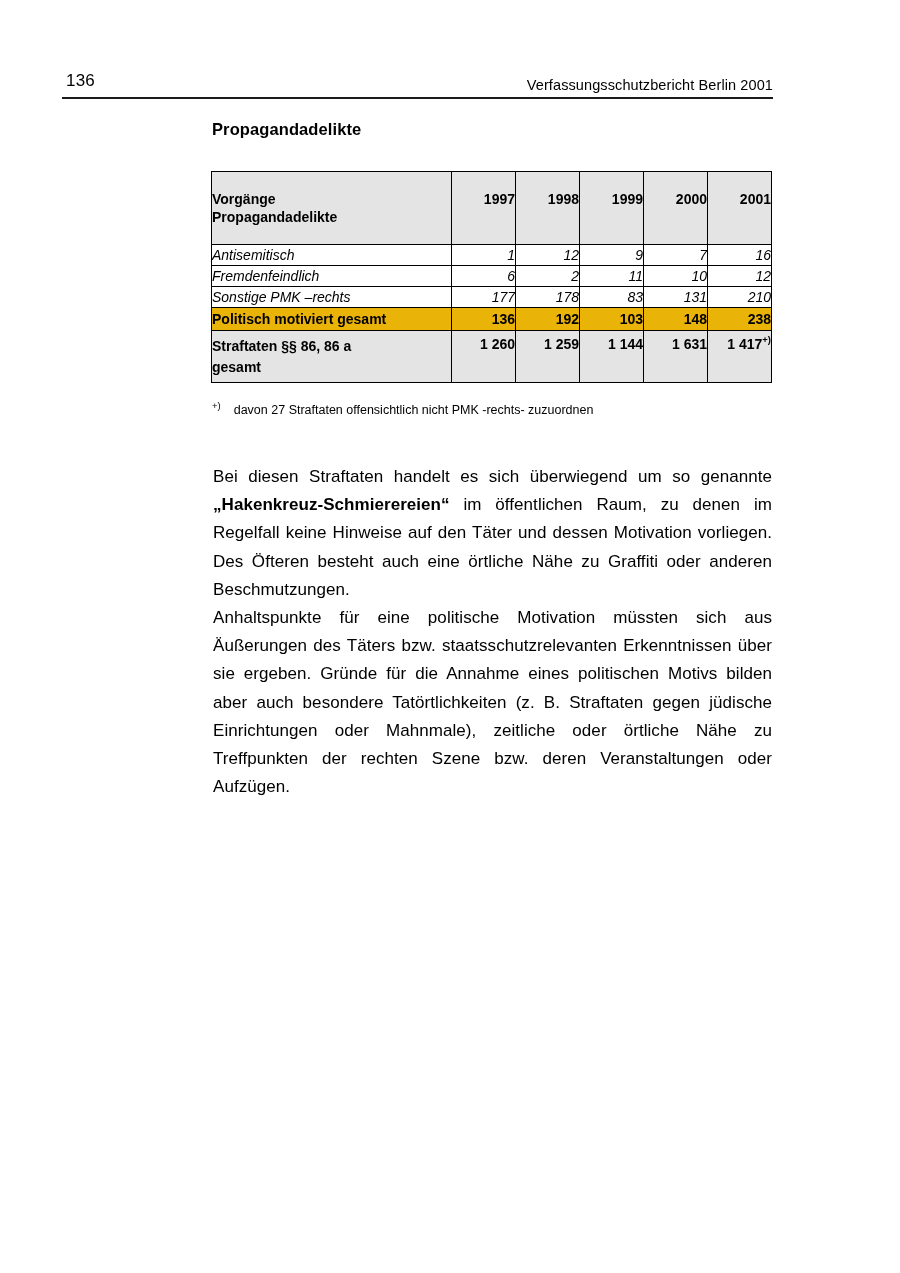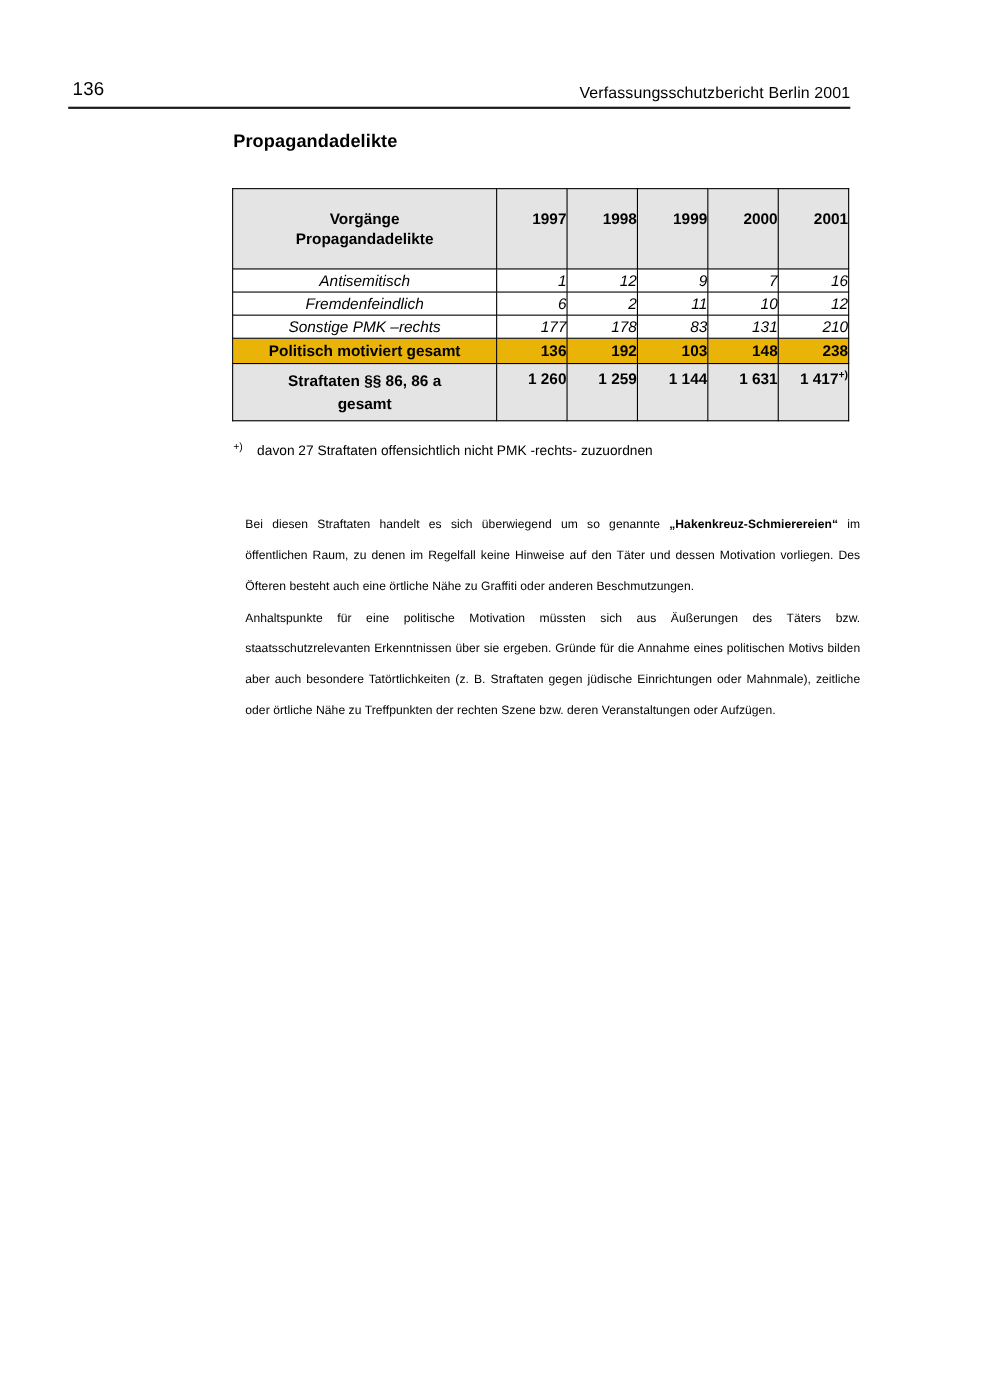--- a/index.html
+++ b/index.html
@@ -77,21 +77,21 @@
   table.stats-table td, table.stats-table th {
     border: 1px solid #000000;
     padding: 0;
     vertical-align: middle;
   }
   .col-label { width: 240px; }
   .col-year  { width: 64px; }
 
   .cell-label {
     padding: 2px 0 2px 7px;
-    text-align: center;
+    text-align: left;
   }
   .cell-num {
     padding: 2px 7px 2px 0;
     text-align: right;
   }
 
   tr.head-row td {
     background: #e4e4e4;
     font-weight: bold;
     height: 54px;
@@ -151,24 +151,24 @@
   .footnote .fn-sym {
     font-size: 9.5px;
     vertical-align: super;
     line-height: 0;
     margin-right: 13px;
   }
 
   
   .body-copy {
     position: absolute;
-    left: 223px;
+    left: 213px;
     top: 463px;
     width: 559px;
-    font-size: 11px;
+    font-size: 17px;
     line-height: 28.2px;
     text-align: justify;
     letter-spacing: 0.05px;
   }
   .body-copy p {
     margin: 0;
   }
   .body-copy b { font-weight: bold; }
 </style>
 </head>

